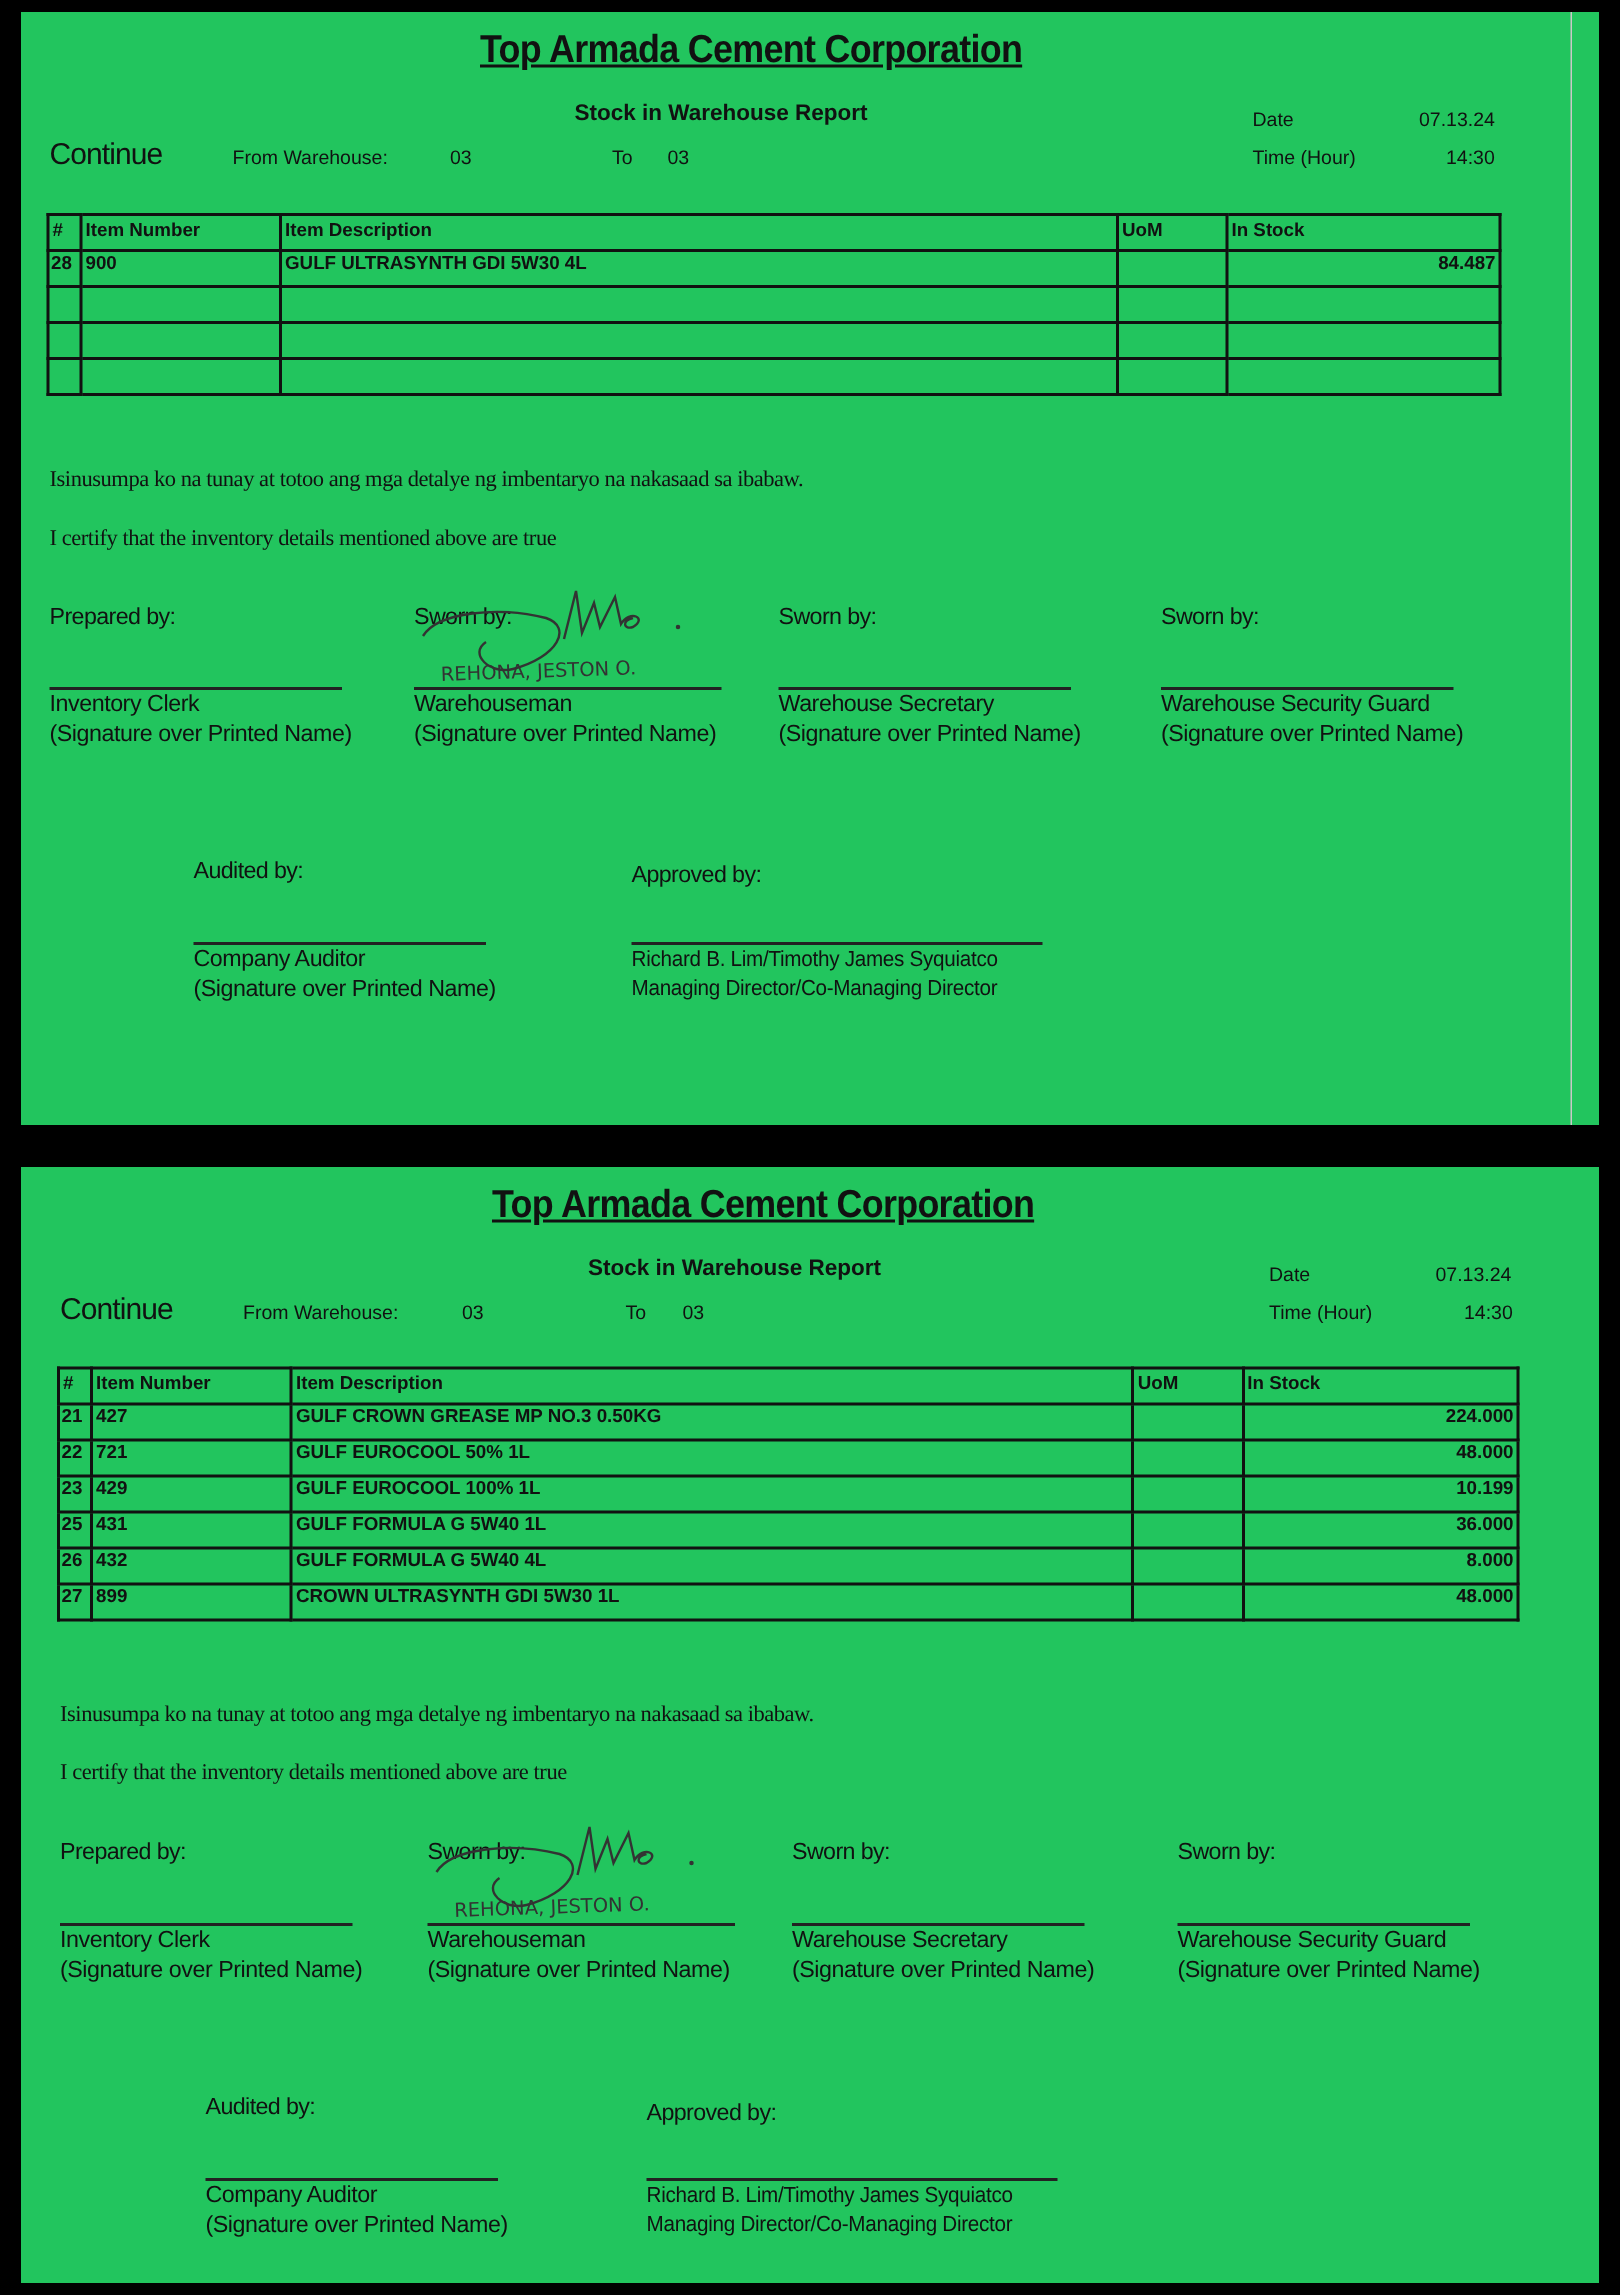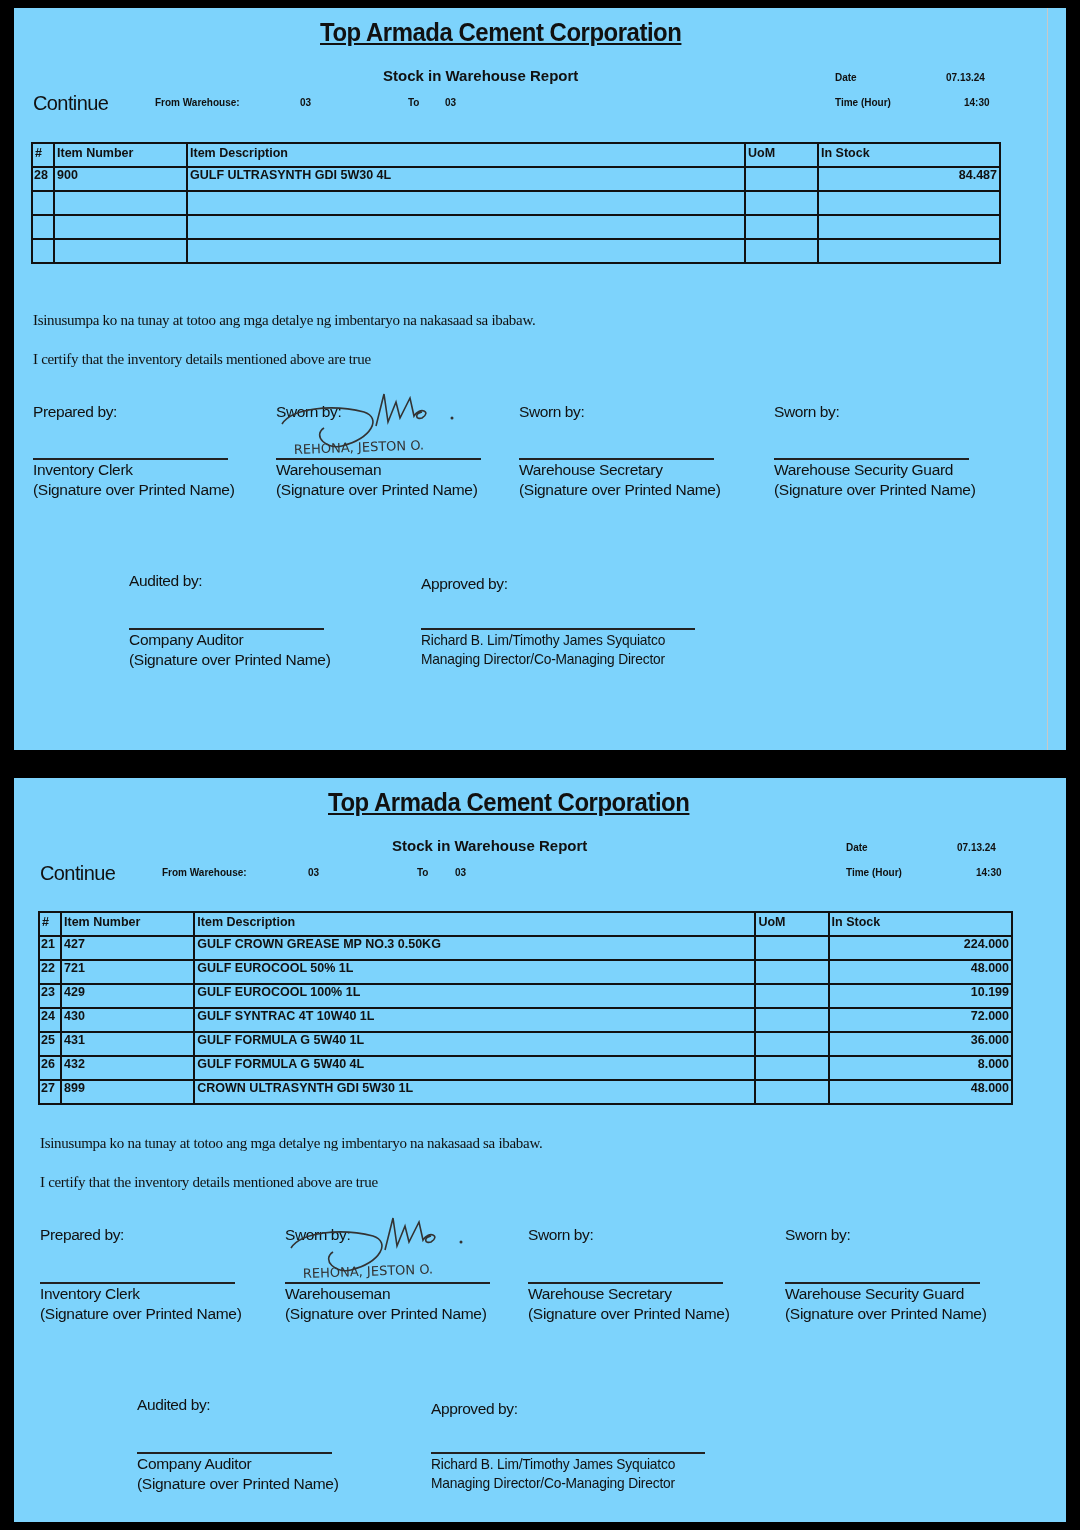--- a/index.html
+++ b/index.html
@@ -1,27 +1,27 @@
 <!DOCTYPE html>
 <html><head>
 <meta charset="utf-8">
 <style>
   html, body { margin: 0; padding: 0; }
   body { width: 1080px; height: 1530px; background: #000; position: relative; overflow: hidden;
          font-family: "Liberation Sans", sans-serif; color: #111; }
-  .page { position: absolute; left: 14px; width: 1052px; background: #7dd3fc; }
+  .page { position: absolute; left: 14px; width: 1052px; background: #22c55e; }
   .page.p1 { top: 8px; height: 742px; }
   .page.p2 { top: 778px; height: 744px; }
   .page .edge { position: absolute; top: 0; bottom: 0; width: 1px; background: #c8c8c8; }
   .p1 .edge { left: 1033px; }
   .abs { position: absolute; white-space: nowrap; }
   .company { font-weight: bold; font-size: 26px; text-decoration: underline; letter-spacing: -0.5px; transform: scaleX(0.92); transform-origin: left top; }
   .report-title { font-weight: bold; font-size: 15px; }
   .continue { font-size: 20px; letter-spacing: -0.6px; }
-  .small-b { font-weight: bold; font-size: 10px; }
+  .small-b { font-weight: normal; font-size: 13px; }
   table.items { position: absolute; border-collapse: collapse; font-size: 12.5px; font-weight: bold; }
   table.items td, table.items th { border: 2px solid #111; padding: 0 2px; height: 22px; text-align: left; vertical-align: top; font-weight: bold; }
   table.items th { font-size: 12.5px; height: 20px; padding-top: 2px; }
   table.items td.num { text-align: right; }
   table.items td.idx { padding-left: 1px; }
   .oath { font-size: 15px; letter-spacing: -0.3px; font-family: Liberation Serif, serif; }
   .sig-label { font-size: 15.5px; letter-spacing: -0.4px; }
   .sig-line { position: absolute; height: 1.5px; background: #222; }
   .role { font-size: 15.5px; line-height: 20px; letter-spacing: -0.3px; }
   .role.narrow { font-size: 14.5px; letter-spacing: -0.2px; transform: scaleX(0.95); transform-origin: left top; }
@@ -185,27 +185,20 @@
         <td class="num">48.000</td>
       </tr>
       <tr>
         <td class="idx">23</td>
         <td>429</td>
         <td>GULF EUROCOOL 100% 1L</td>
         <td></td>
         <td class="num">10.199</td>
       </tr>
       <tr>
-        <td class="idx">24</td>
-        <td>430</td>
-        <td>GULF SYNTRAC 4T 10W40 1L</td>
-        <td></td>
-        <td class="num">72.000</td>
-      </tr>
-      <tr>
         <td class="idx">25</td>
         <td>431</td>
         <td>GULF FORMULA G 5W40 1L</td>
         <td></td>
         <td class="num">36.000</td>
       </tr>
       <tr>
         <td class="idx">26</td>
         <td>432</td>
         <td>GULF FORMULA G 5W40 4L</td>

